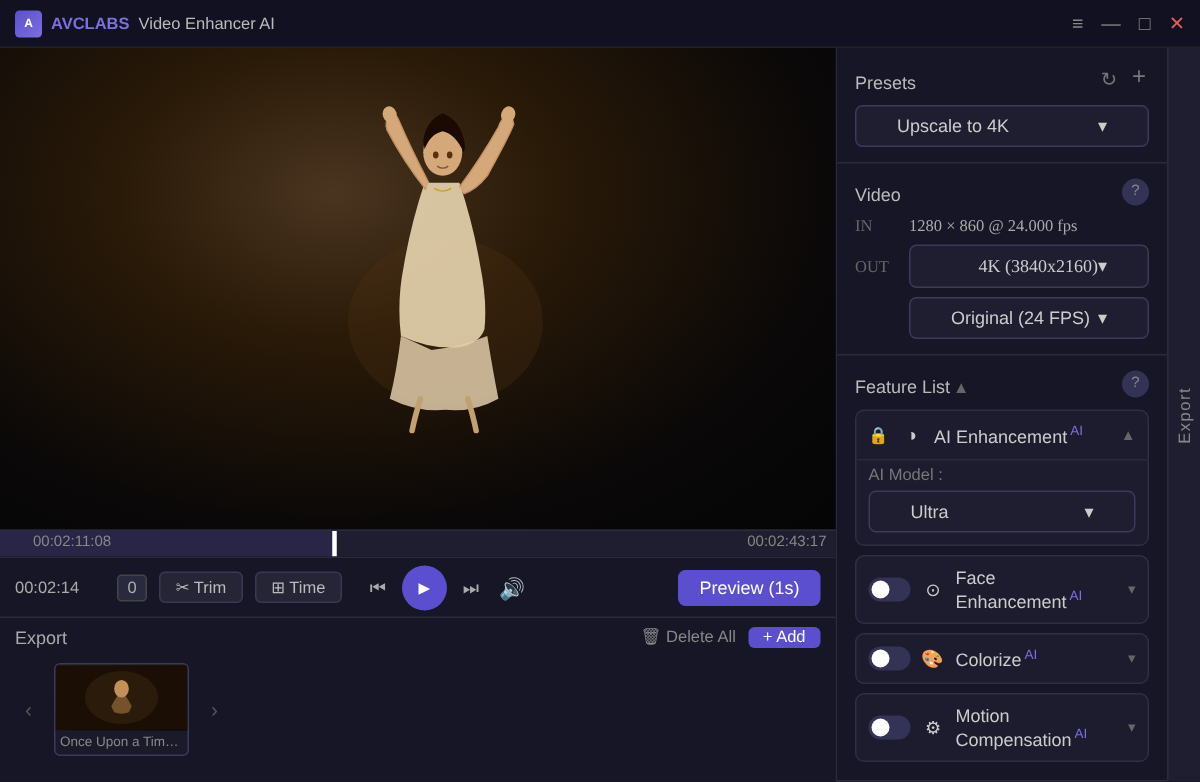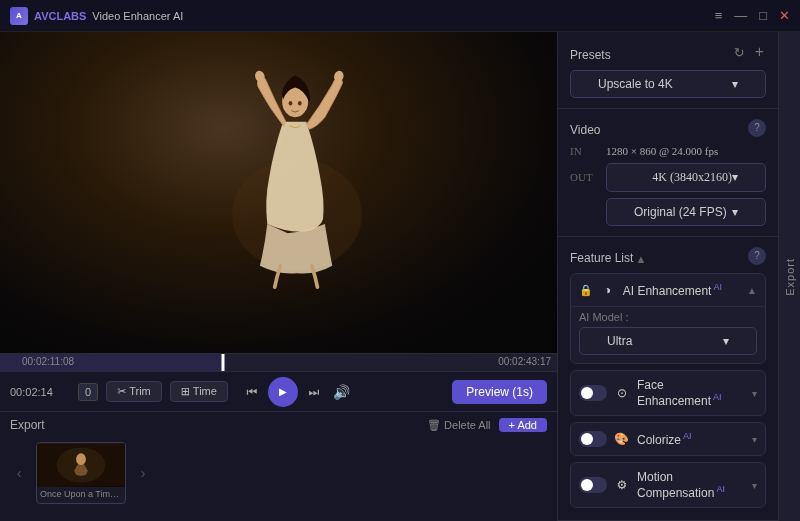--- a/index.html
+++ b/index.html
@@ -263,21 +263,21 @@
       justify-content: space-between;
       margin-bottom: 6px;
     }
     .input-label {
       font-size: 12px;
       color: #aaa;
     }
     .input-actions {
       display: flex;
       gap: 8px;
-      align-items: center;
+      align-items: flex-start;
     }
     .delete-all-btn {
       background: none;
       border: none;
       color: #888;
       font-size: 11px;
       cursor: pointer;
       display: flex;
       align-items: center;
       gap: 3px;

